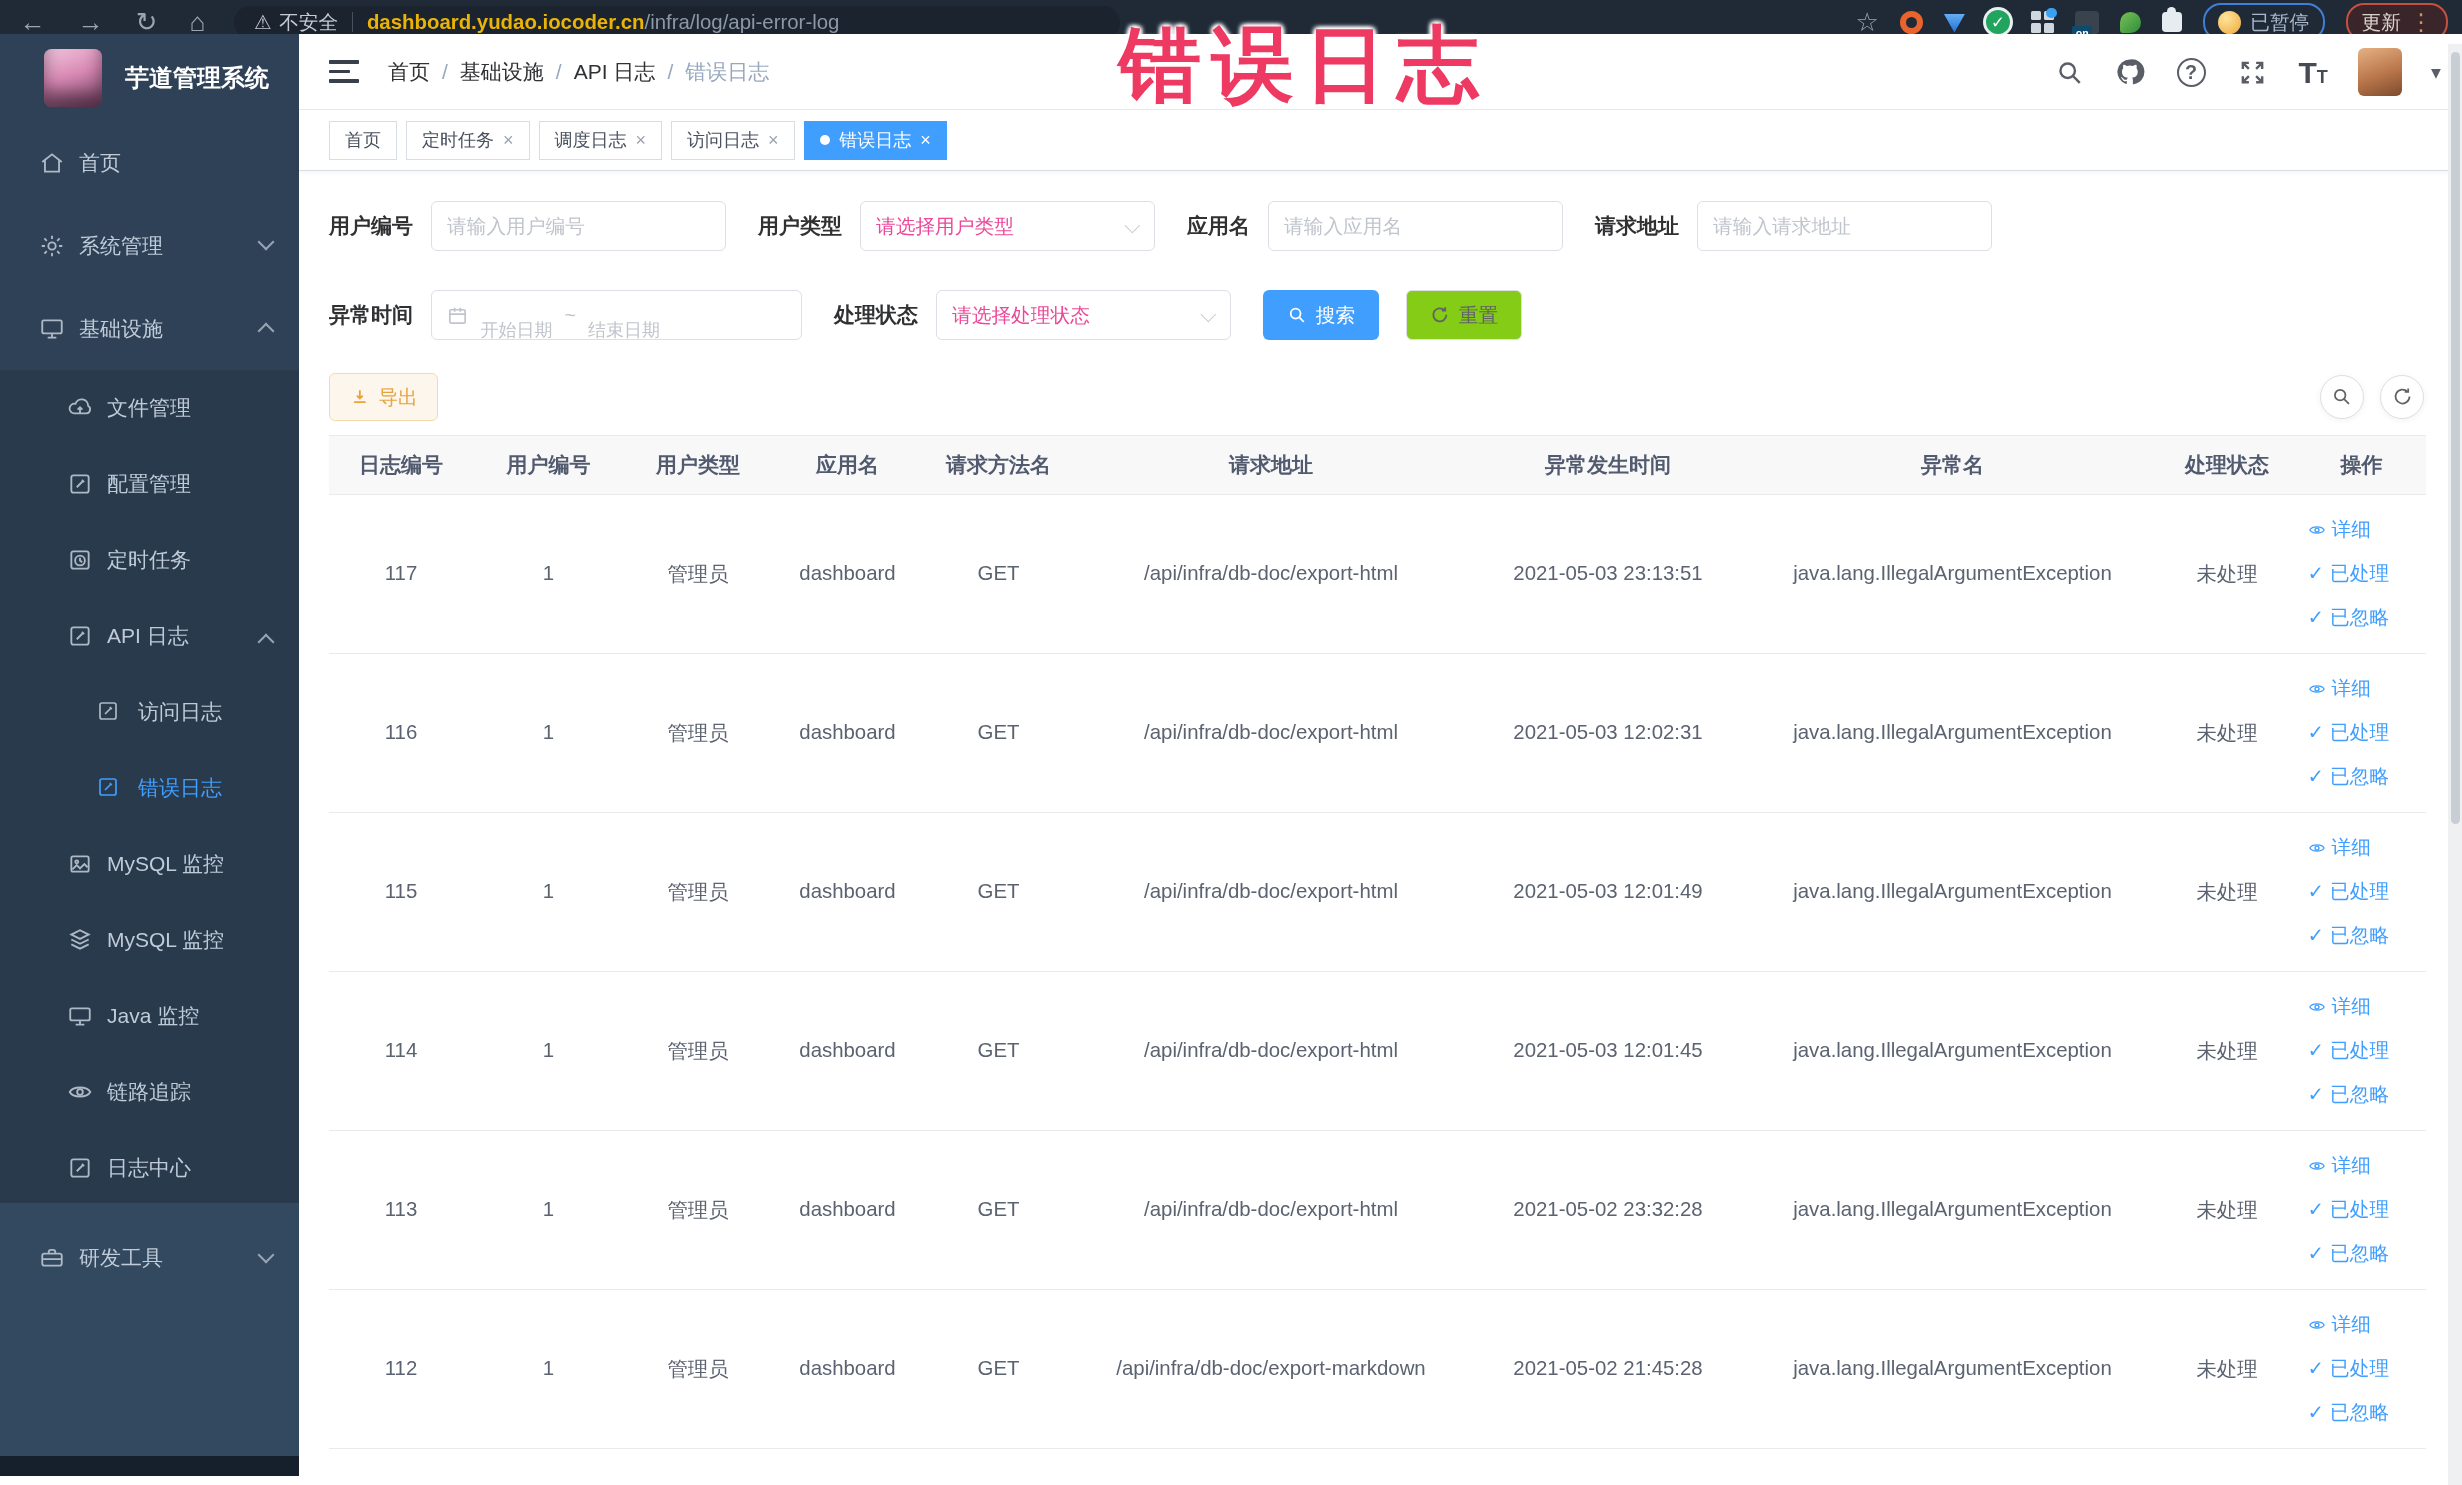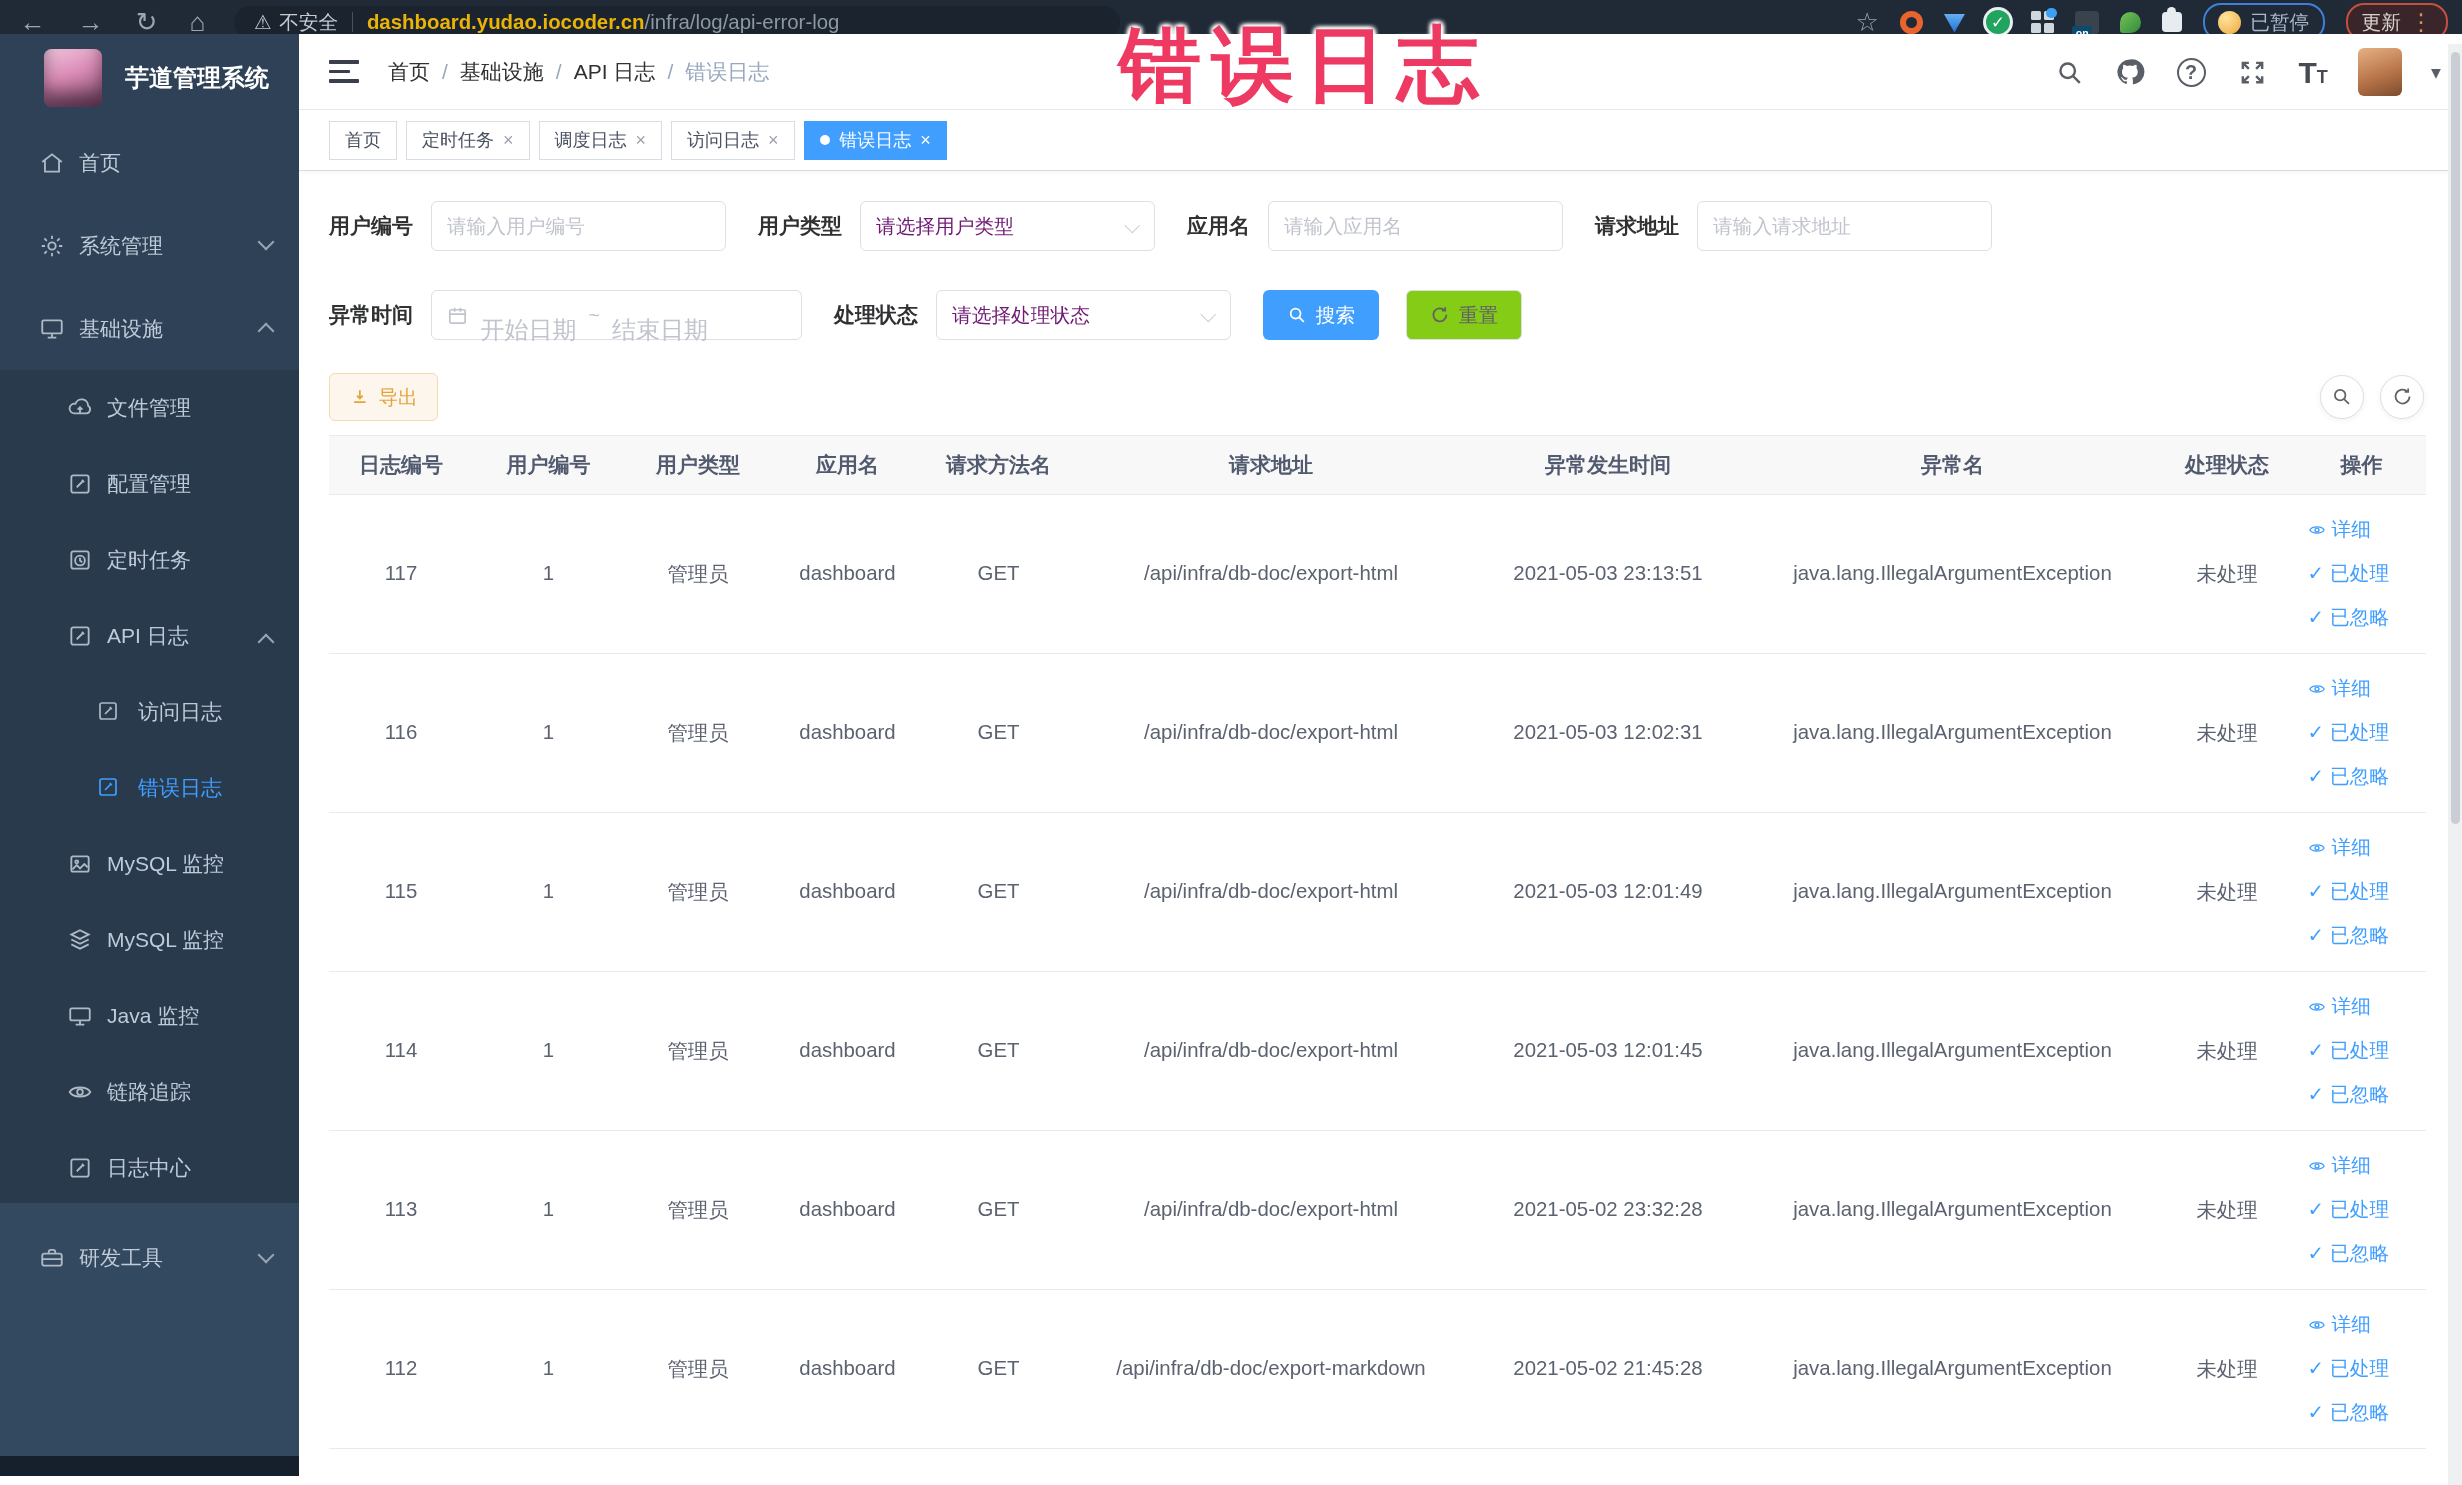--- a/index.html
+++ b/index.html
@@ -92,24 +92,24 @@
   .content { position:relative; padding:0 30px; }
 
   
   .frow { display:flex; align-items:center; margin-top:30px; height:50px; }
   .frow2 { margin-top:39px; }
   .flabel { font-size:21px; font-weight:bold; color:#303133; margin-right:18px; white-space:nowrap; }
   .fitem { display:flex; align-items:center; margin-right:32px; }
   .tin { width:295px; height:50px; border:0.8px solid #dcdfe6; border-radius:6px; font-size:19.7px; padding:0 15px; color:#606266; outline:none; font-family:inherit; }
   .tin::placeholder { color:#c0c4cc; }
   .sel { position:relative; width:295px; height:50px; border:0.8px solid #dcdfe6; border-radius:6px; display:flex; align-items:center; padding:0 15px; cursor:pointer; }
-  .sel .ph { font-size:19.7px; color:#701a75; }
+  .sel .ph { font-size:19.7px; color:#ec4899; }
   .sel .schev { position:absolute; right:16.7px; top:18px; width:10.6px; height:10.6px; border-right:1.5px solid #c0c4cc; border-bottom:1.5px solid #c0c4cc; transform:rotate(45deg); }
   .drange { width:371px; height:50px; border:0.8px solid #dcdfe6; border-radius:6px; display:flex; align-items:center; padding:0 13.6px; gap:12px; }
-  .drange .ph { font-size:24px; color:#c0c4cc;margin-top:30px; }
+  .drange .ph { font-size:18px; color:#c0c4cc;margin-top:30px; }
   .drange .dsep { font-size:19.7px; color:#c0c4cc; }
   .cal { width:23px; height:23px; color:#c0c4cc; }
   .btn { height:50px; border-radius:6px; font-size:19.7px; display:flex; align-items:center; justify-content:center; gap:9px; cursor:pointer; border:0.8px solid transparent; padding:0 23px; }
   .btn-primary { background:#409EFF; color:#fff; }
   .btn-plain { background:#84cc16; border-color:#dcdfe6; color:#606266; margin-left:27px; }
   .btn-warn { background:#fdf6ec; border-color:#f5dab1; color:#e6a23c; height:48px; padding:0 19.7px; }
   .icon-svg { display:block; }
 
   .toolbar-row { position:relative; margin-top:33px; height:48px; }
   .circles { position:absolute; right:7.6px; top:1.5px; display:flex; gap:16.7px; }

